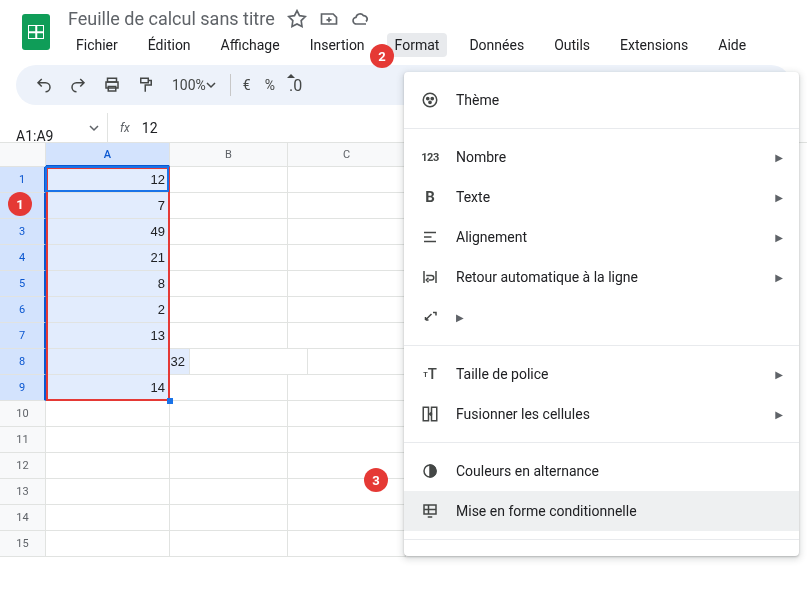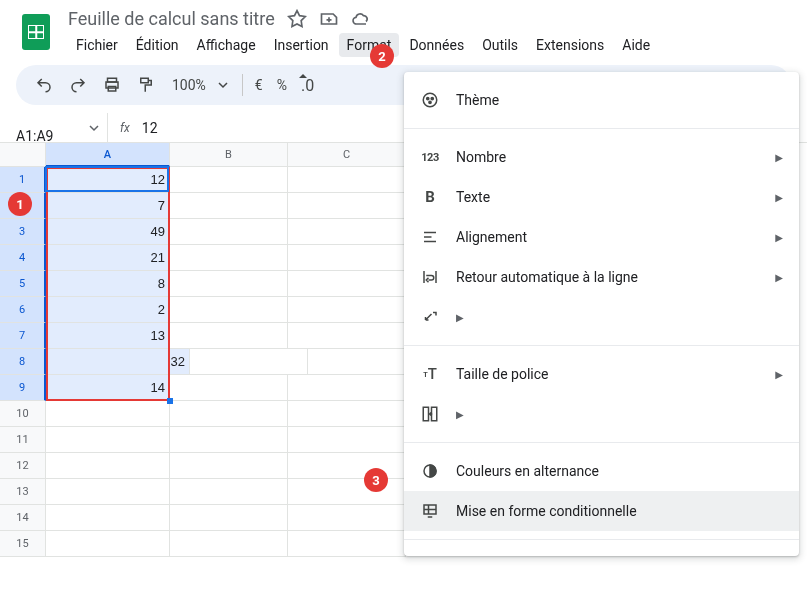--- a/index.html
+++ b/index.html
@@ -11,30 +11,30 @@
     .logo-box { width: 28px; height: 36px; background: #0f9d58; border-radius: 3px; display: flex; align-items: center; justify-content: center; }
     .logo-grid { width: 16px; height: 14px; border: 1.5px solid #fff; position: relative; }
     .logo-grid::before { content: ''; position: absolute; top: 50%; left: 0; right: 0; height: 1.5px; background: #fff; transform: translateY(-50%); }
     .logo-grid::after { content: ''; position: absolute; left: 50%; top: 0; bottom: 0; width: 1.5px; background: #fff; transform: translateX(-50%); }
 
     .title-area { flex: 1; }
     .title-row { display: flex; align-items: center; gap: 12px; margin-bottom: 4px; }
     .doc-title { font-size: 18px; color: #5f6368; font-weight: 400; }
     .title-icon { color: #5f6368; cursor: pointer; display: flex; }
 
-    .menu-bar { display: flex; gap: 2px; }
+    .menu-bar { display: flex; gap: 14px; }
     .menu-item { padding: 4px 8px; font-size: 14px; color: #202124; cursor: pointer; border-radius: 4px; display: flex; align-items: center; }
     .menu-item.active { background: #e8eaed; }
 
     
     .toolbar-wrap { padding: 8px 16px; }
     .toolbar { background: #edf2fa; border-radius: 24px; padding: 4px 12px; display: flex; align-items: center; gap: 2px; height: 40px; }
     .tool-btn { width: 32px; height: 32px; display: flex; align-items: center; justify-content: center; cursor: pointer; border-radius: 4px; color: #444746; }
     .tool-sep { width: 1px; height: 22px; background: #c7c7c7; margin: 0 4px; }
-    .zoom { display: flex; align-items: center; gap: 12px; padding: 0 8px; font-size: 14px; color: #444746; cursor: pointer; }
+    .zoom { display: flex; align-items: center; gap: 0; padding: 0 8px; font-size: 14px; color: #444746; cursor: pointer; }
     .tool-text { font-size: 14px; color: #444746; padding: 0 6px; cursor: pointer; }
 
     
     .formula-row { display: flex; align-items: center; border-bottom: 1px solid #e1e3e1; height: 30px; }
     .name-box { width: 108px; display: flex; align-items: center; padding: 0 8px 0 16px; font-size: 14px; color: #202124; border-right: 1px solid #e1e3e1; height: 100%; }
     .name-box-txt { flex: 1; margin-top: 16px; }
     .fx-label { padding: 0 12px; color: #5f6368; font-style: italic; font-size: 12px; }
     .formula-val { font-size: 14px; color: #202124; }
 
     
@@ -341,20 +341,21 @@
       <span class="dd-arrow">▶</span>
     </div>
     <div class="dd-item">
       <span class="dd-icon">
         <svg width="18" height="18" viewBox="0 0 24 24" fill="none" stroke="#444746" stroke-width="2">
           <rect x="3" y="3" width="7" height="18"></rect>
           <rect x="14" y="3" width="7" height="18"></rect>
           <path d="M10 12h4 M12 10l2 2-2 2"></path>
         </svg>
       </span>
+      <span class="dd-label">Fusionner les cellules</span>
       <span class="dd-arrow">▶</span>
     </div>
     <div class="dd-sep"></div>
     <div class="dd-item">
       <span class="dd-icon">
         <svg width="18" height="18" viewBox="0 0 24 24" fill="none" stroke="#444746" stroke-width="2">
           <circle cx="12" cy="12" r="8"></circle>
           <path d="M12 4a8 8 0 0 1 0 16z" fill="#444746"></path>
         </svg>
       </span>

